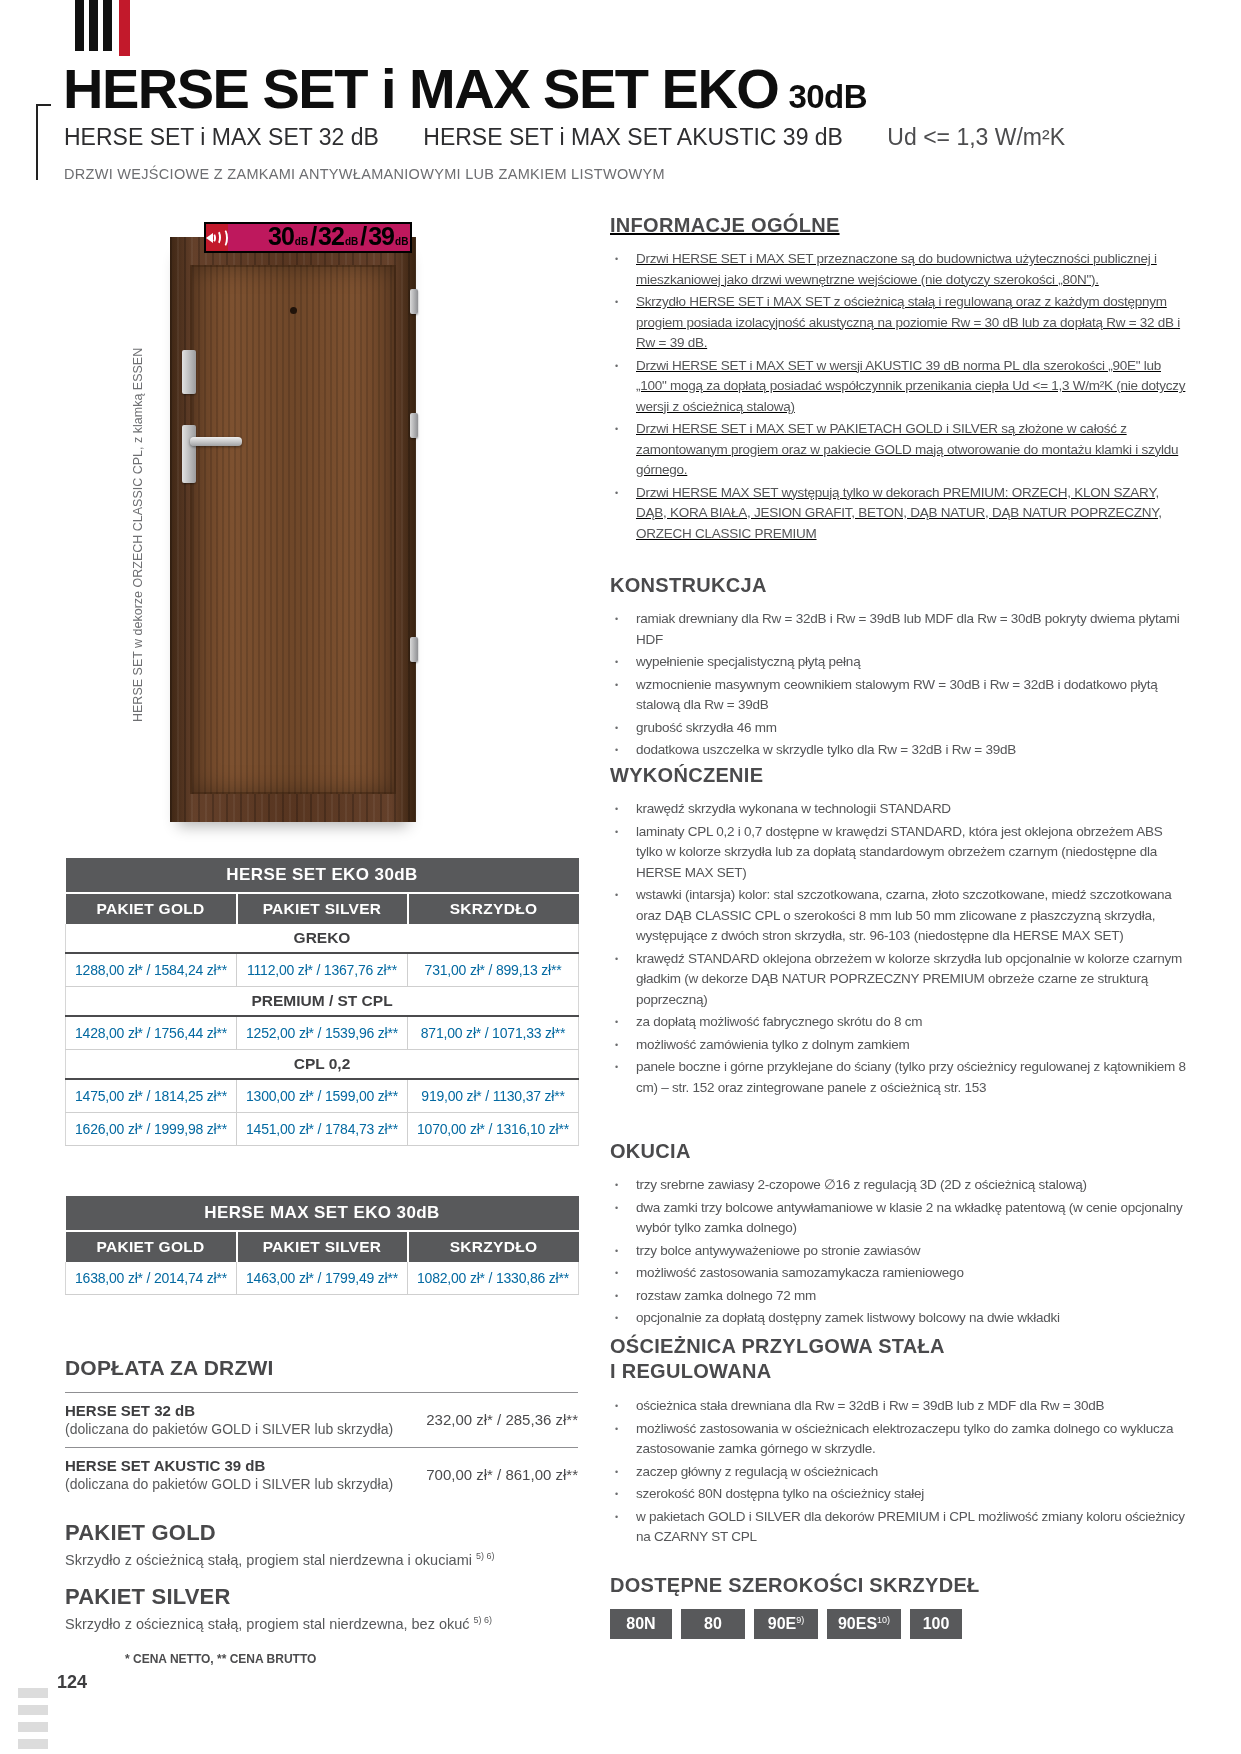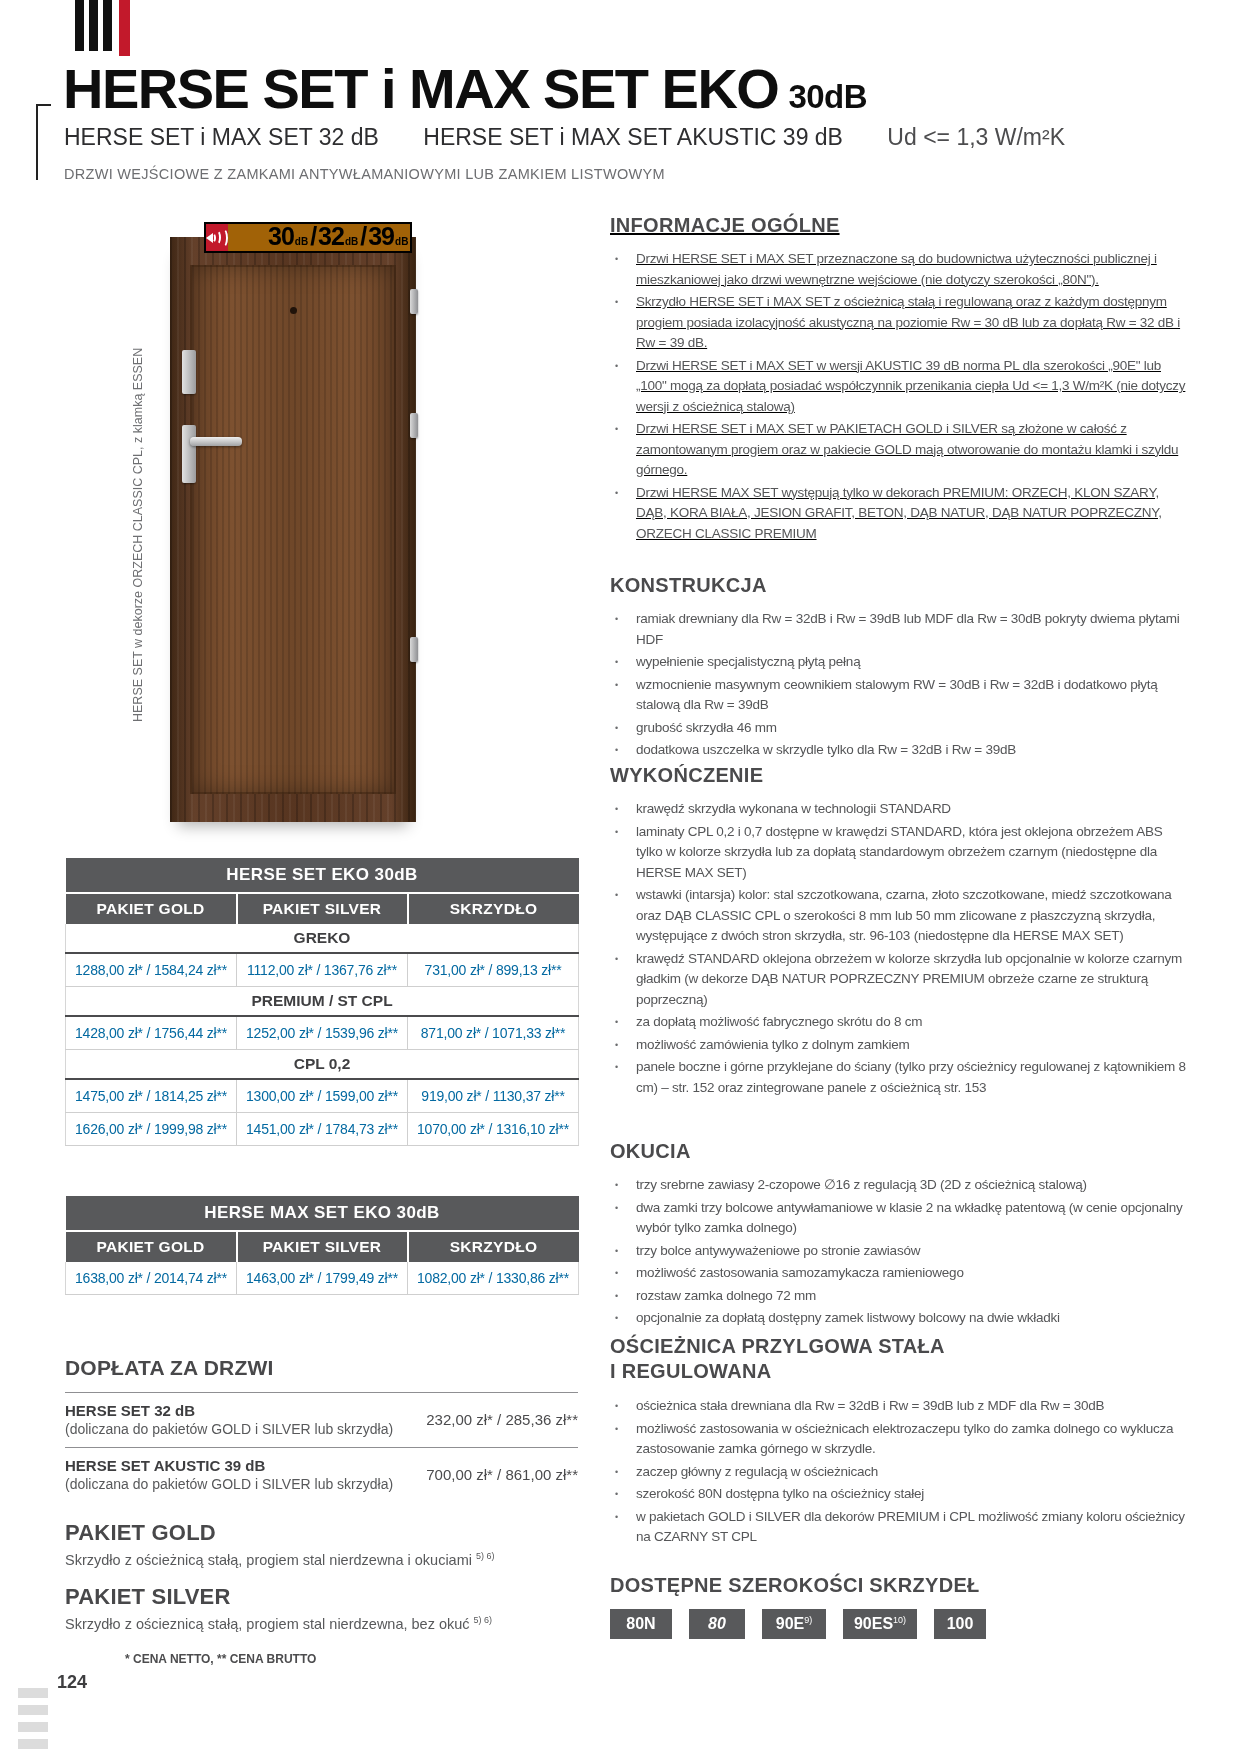--- a/index.html
+++ b/index.html
@@ -44,21 +44,21 @@
            background:linear-gradient(90deg,#d9d9d9,#8f9093); box-shadow:0 1px 2px rgba(0,0,0,.4); }
   .hinge.h1{top:52px;} .hinge.h2{top:176px;} .hinge.h3{top:400px;}
   .lockplate { position:absolute; left:12px; top:113px; width:14px; height:44px; border-radius:2px;
            background:linear-gradient(90deg,#e2e2e2,#9b9c9e); box-shadow:0 1px 2px rgba(0,0,0,.4); }
   .handleplate { position:absolute; left:12px; top:188px; width:14px; height:58px; border-radius:2px;
            background:linear-gradient(90deg,#e2e2e2,#9b9c9e); box-shadow:0 1px 2px rgba(0,0,0,.4); }
   .lever { position:absolute; left:20px; top:200px; width:52px; height:9px; border-radius:4px;
            background:linear-gradient(#efefef,#a2a3a5); box-shadow:0 1px 3px rgba(0,0,0,.45); }
 
   
-  .badge { position:absolute; left:34px; top:0; width:208px; height:31px; background:#a16207;
+  .badge { position:absolute; left:34px; top:0; width:208px; height:31px; background:#be185d;
            border:2px solid #000; display:flex; align-items:stretch;gap:36px; }
   .badge .spk { width:31px; background:#c2192b; display:flex; align-items:center; justify-content:center; }
   .spk-tri { width:0; height:0; border-top:5px solid transparent; border-bottom:5px solid transparent; border-right:7px solid #fff; }
   .spk-arc { border:2px solid transparent; border-right-color:#fff; border-radius:50%; margin-left:-3px; }
   .arc1 { width:6px; height:10px; }
   .arc2 { width:8px; height:15px; }
   .arc3 { width:10px; height:20px; }
   .badge .nums { display:flex; align-items:flex-end; padding:0 3px 2px 4px; color:#000; }
   .badge .num { font-size:25px; font-weight:800; line-height:25px; letter-spacing:-1px; }
   .badge .unit { font-size:10px; font-weight:700; padding:0 1px 2px 1px; }
@@ -107,24 +107,24 @@
   .rsec { position:absolute; left:610px; width:578px; }
   .rhead { font-size:20px; font-weight:700; color:#4a4a4c; letter-spacing:0.3px; margin-bottom:12px; }
   .rhead2 { font-size:20px; font-weight:700; color:#4a4a4c; letter-spacing:0.3px; line-height:25px; }
   ul.specs { list-style:none; }
   ul.specs li { position:relative; padding-left:26px; font-size:13.5px; line-height:20.5px; color:#555658; letter-spacing:-0.25px; margin-bottom:2px; }
   ul.specs li::before { content:"•"; position:absolute; left:5px; top:0; font-size:9px; color:#6b6c6e; }
   #sec-info { top:214px;text-decoration:underline; } #sec-konstrukcja { top:574px; } #sec-wykonczenie { top:764px; }
   #sec-okucia { top:1140px; } #sec-oscieznica { top:1334px; } #sec-szerokosci { top:1574px; }
   #sec-oscieznica ul { margin-top:12px; }
 
-  .width-buttons { display:flex; gap:17px; margin-top:10px; }
+  .width-buttons { display:flex; gap:9px; margin-top:10px; }
   .wbtn { background:#58595b; color:#fff; font-weight:700; font-size:16px; text-align:center; padding:6px 0; }
   .wbtn sup { font-size:9px; font-weight:400; }
-  .wbtn.w1{width:62px;} .wbtn.w2{width:56px;font-style:italic;} .wbtn.w3{width:64px;} .wbtn.w4{width:74px;} .wbtn.w5{width:52px;}
+  .wbtn.w1{width:62px;} .wbtn.w2{width:64px;} .wbtn.w3{width:64px;} .wbtn.w4{width:74px;} .wbtn.w5{width:52px;}
 </style>
 </head>
 <body>
 
 <div id="page">
 
   <div class="logo">
     <div class="bar b1"></div>
       <div class="bar b2"></div>
       <div class="bar b3"></div>

